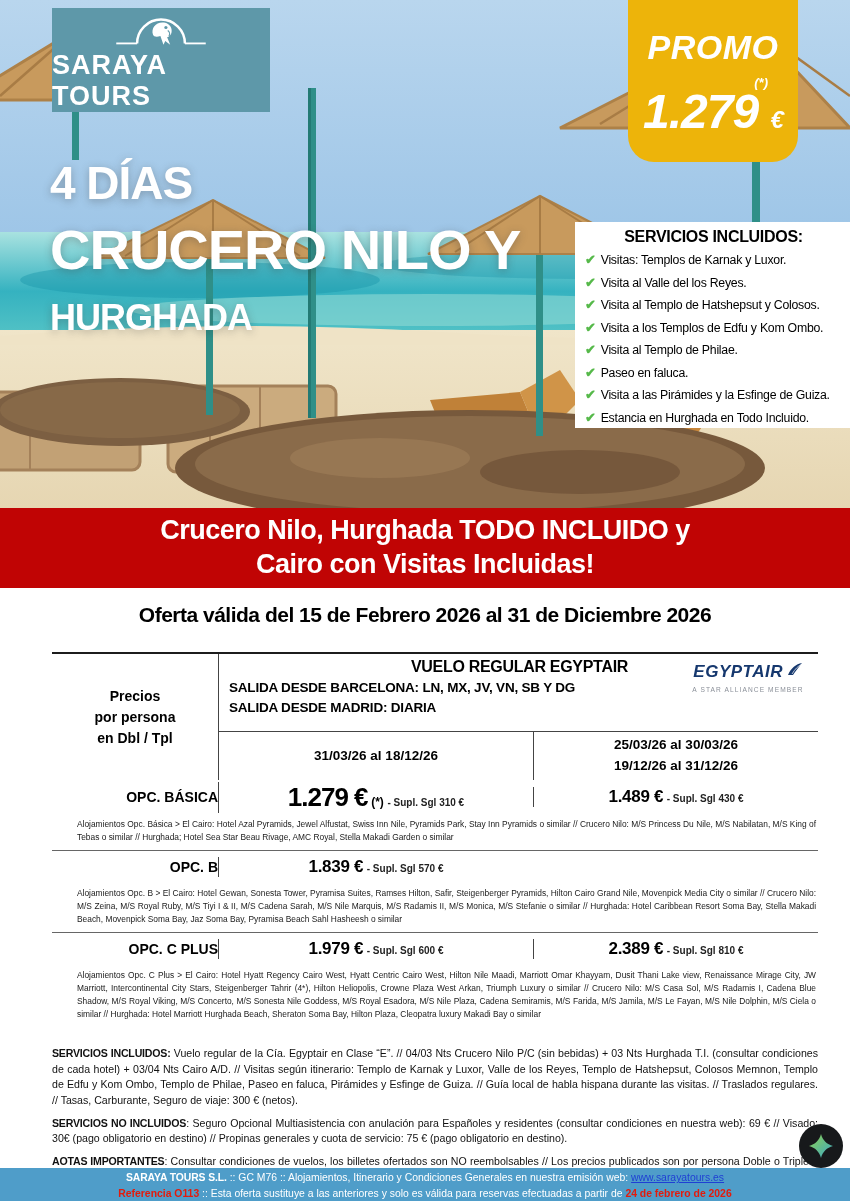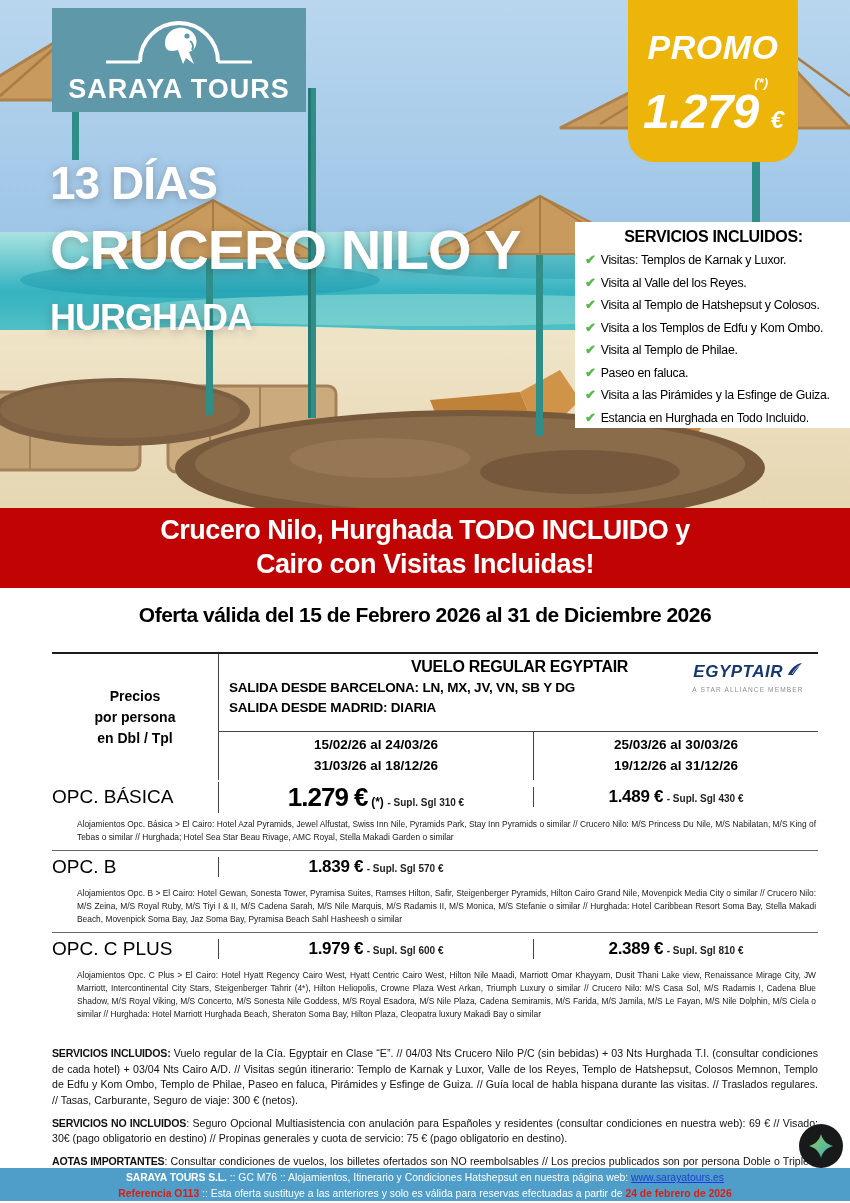--- a/index.html
+++ b/index.html
@@ -4,21 +4,21 @@
 <style>
   * { margin:0; padding:0; box-sizing:border-box; }
   body { background:#e8e8e8; font-family:"Liberation Sans", sans-serif; }
   .page { position:relative; width:850px; height:1203px; margin:0 auto; background:#fff; overflow:hidden; }
 
   
   .hero { position:absolute; top:0; left:0; width:850px; height:508px; overflow:hidden; }
   .hero svg { display:block; }
 
   
-  .logo-box { position:absolute; top:8px; left:52px; width:254px; height:104px;
+  .logo-box { position:absolute; top:8px; left:52px; width:218px; height:104px;
     background:#5e98a9; display:flex; flex-direction:column; align-items:center; justify-content:flex-start; padding-top:6px; }
   .logo-name { color:#fff; font-weight:bold; font-size:27px; letter-spacing:1px; margin-top:-2px; }
 
   
   .promo { position:absolute; top:0; left:628px; width:170px; height:162px; background:#edb40a;
     border-radius:0 0 26px 26px; color:#fff; text-align:center;font-style:italic; }
   .promo-label { font-size:34px; font-weight:bold; margin-top:28px; letter-spacing:0.5px; }
   .promo-star { font-size:13px; font-weight:bold; text-align:right; padding-right:30px; margin-top:8px; }
   .promo-price { font-size:48px; font-weight:bold; line-height:1; margin-top:-2px; letter-spacing:-1px; }
   .promo-cur { font-size:24px; font-weight:bold; }
@@ -55,21 +55,21 @@
   .th-title { text-align:center; font-weight:bold; font-size:16px; letter-spacing:-0.3px; margin-bottom:2px; }
   .th-sub { font-weight:bold; font-size:13.5px; letter-spacing:-0.2px; line-height:1.45; }
   .eg-logo { position:absolute; right:6px; top:8px; width:128px; text-align:center; }
   .eg-name { color:#16386e; font-weight:bold; font-style:italic; font-size:17px; letter-spacing:0.5px; }
   .eg-tag { color:#8a8f98; font-size:6.6px; letter-spacing:1.1px; margin-top:4px; }
   .dates-row { display:grid; grid-template-columns:166px 315px 285px; height:48px; margin-top:-48px; }
   .dates-row .dcell { display:flex; flex-direction:column; justify-content:center; text-align:center;
     font-weight:bold; font-size:13.5px; line-height:1.55; }
   .bl { border-left:1px solid #444; }
   .prow { display:grid; grid-template-columns:166px 315px 285px; height:34px; align-items:center; }
-  .prow .opt { text-align:left; font-weight:normal; font-size:19px; }
+  .prow .opt { text-align:right; font-weight:bold; font-size:14px; }
   .prow .pcell { text-align:center; }
   .price-big { font-size:26px; font-weight:bold; letter-spacing:-1px; }
   .price-med { font-size:17px; font-weight:bold; letter-spacing:-0.3px; }
   .price-note { font-size:10px; font-weight:bold; color:#222; }
   .star-sup { font-size:12px; font-weight:bold; }
   .footnote { font-size:8.4px; color:#1a1a1a; line-height:1.55; padding:4px 2px 6px 2px; text-align:justify;margin-left:23px; }
   .rule { border-top:1.5px solid #666; }
   .basebox { border-top:4px double #444; border-bottom:3px solid #111; padding:5px 4px 7px 4px;
     text-align:center; font-size:12.3px; line-height:1.5; letter-spacing:-0.2px; }
 
@@ -180,21 +180,21 @@
   </div>
 
   <div class="promo">
     <div class="promo-label">PROMO</div>
     <div class="promo-star">(*)</div>
     <div class="promo-price">
       <span>1.279</span> <span class="promo-cur">€</span>
     </div>
   </div>
 
-  <div class="hero-title ht1">13 DÍAS</div>
+  <div class="hero-title ht1">4 DÍAS</div>
   <div class="hero-title ht2">CRUCERO NILO Y</div>
   <div class="hero-title ht3">HURGHADA</div>
 
   <div class="services">
     <div class="services-title">SERVICIOS INCLUIDOS:</div>
     <div class="svc-row">
         <span class="svc-check">✔</span>
         <span>Visitas: Templos de Karnak y Luxor.</span>
       </div>
     <div class="svc-row">
@@ -251,21 +251,20 @@
             <path d="M1,13 C4,6 9,2 15,1 C11,6 8,10 6,13 Z" fill="#16386e"></path>
             <path d="M5,12 C8,7 11,4 15,2" stroke="#fff" stroke-width="0.7" fill="none"></path>
           </svg>
           <div class="eg-tag">A STAR ALLIANCE MEMBER</div>
         </div>
       </div>
     </div>
     <div class="dates-row">
       <div class="dcell"></div>
       <div class="dcell bl">
-        <span>15/02/26 al 24/03/26</span>
         <span>31/03/26 al 18/12/26</span>
       </div>
       <div class="dcell bl">
         <span>25/03/26 al 30/03/26</span>
         <span>19/12/26 al 31/12/26</span>
       </div>
     </div>
 
     <div class="prow">
       <div class="opt">OPC. BÁSICA</div>
@@ -308,21 +307,21 @@
   </div>
 
   <div class="legal">
     <p><b>SERVICIOS INCLUIDOS:</b><span> Vuelo regular de la Cía. Egyptair en Clase “E”. // 04/03 Nts Crucero Nilo P/C (sin bebidas) + 03 Nts Hurghada T.I. (consultar condiciones de cada hotel) + 03/04 Nts Cairo A/D. // Visitas según itinerario: Templo de Karnak y Luxor, Valle de los Reyes, Templo de Hatshepsut, Colosos Memnon, Templo de Edfu y Kom Ombo, Templo de Philae, Paseo en faluca, Pirámides y Esfinge de Guiza. // Guía local de habla hispana durante las visitas. // Traslados regulares. //  Tasas, Carburante, Seguro de viaje: 300 € (netos).</span></p>
     <p><b>SERVICIOS NO INCLUIDOS</b><span>: Seguro Opcional Multiasistencia con anulación para Españoles y residentes (consultar condiciones en nuestra web): 69 € // Visado: 30€ (pago obligatorio en destino) // Propinas generales y cuota de servicio: 75 € (pago obligatorio en destino).</span></p>
     <p><b>AOTAS IMPORTANTES</b><span>: Consultar condiciones de vuelos, los billetes ofertados son NO reembolsables // Los precios publicados son por persona Doble o Triple // Oferta basada en condiciones especiales de contratación y cancelación en caso de desistimiento por parte del consumidor // Los precios finales pueden variar debido a modificaciones de tarifas, tasas, carburantes y/o cambios de divisas hasta 21 días antes de la salida.</span></p>
   </div>
 
   <div class="footer">
     <div>
-      <b>SARAYA TOURS S.L.</b><span> :: GC M76 ::  Alojamientos, Itinerario y Condiciones Hatshepsut en nuestra página web:  </span><span class="f-link">www.sarayatours.es</span>
+      <b>SARAYA TOURS S.L.</b><span> :: GC M76 ::  Alojamientos, Itinerario y Condiciones Generales en nuestra emisión web:  </span><span class="f-link">www.sarayatours.es</span>
     </div>
     <div>
       <span class="f-red">Referencia O113</span><span> :: Esta oferta sustituye a las anteriores y solo es válida para reservas efectuadas a partir de </span><span class="f-red">24 de febrero de 2026</span>
     </div>
   </div>
 
   <div class="widget">
     <svg width="26" height="26" viewBox="0 0 26 26">
       <defs>
         <linearGradient id="wg" x1="0" y1="0" x2="1" y2="1">

